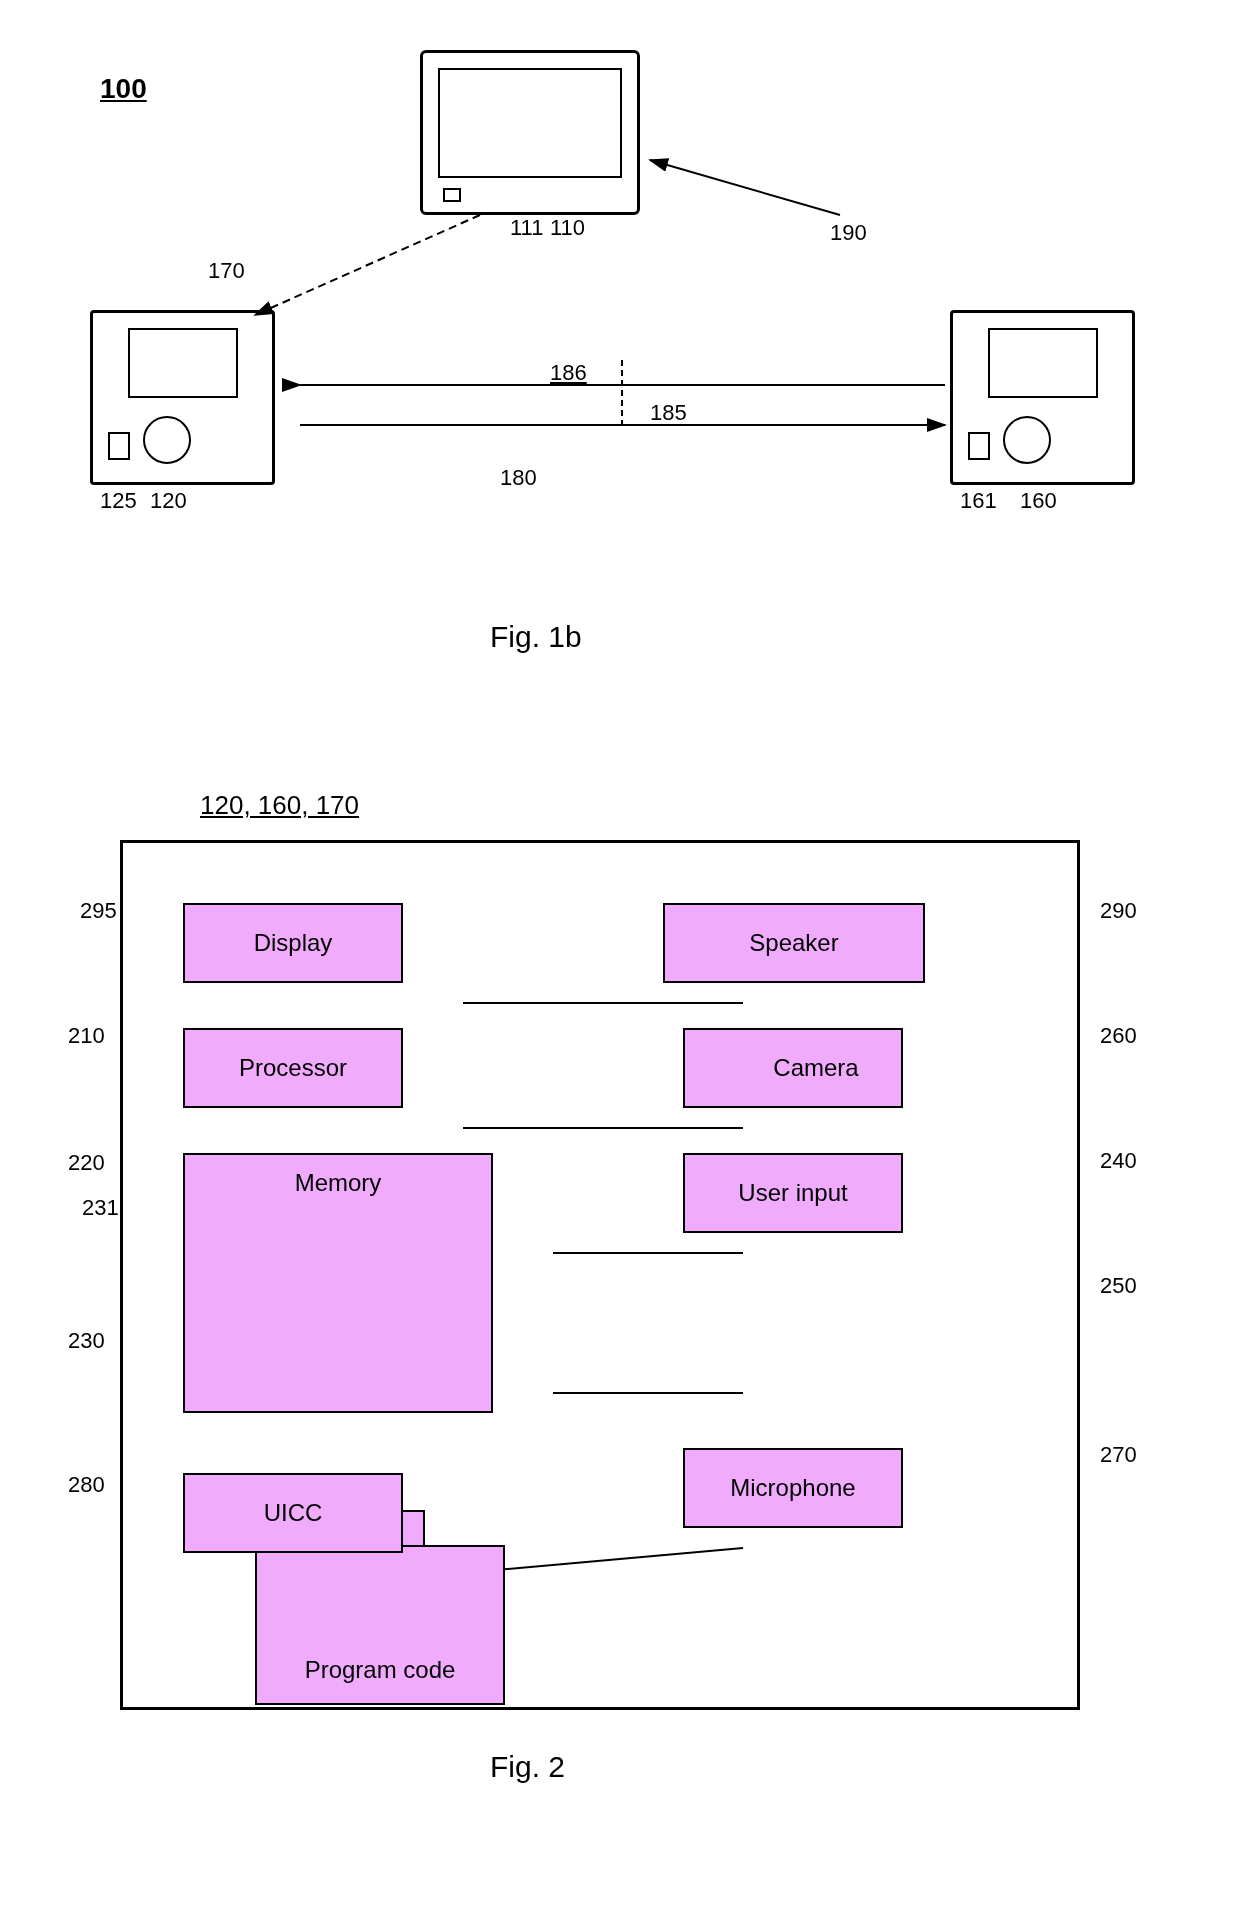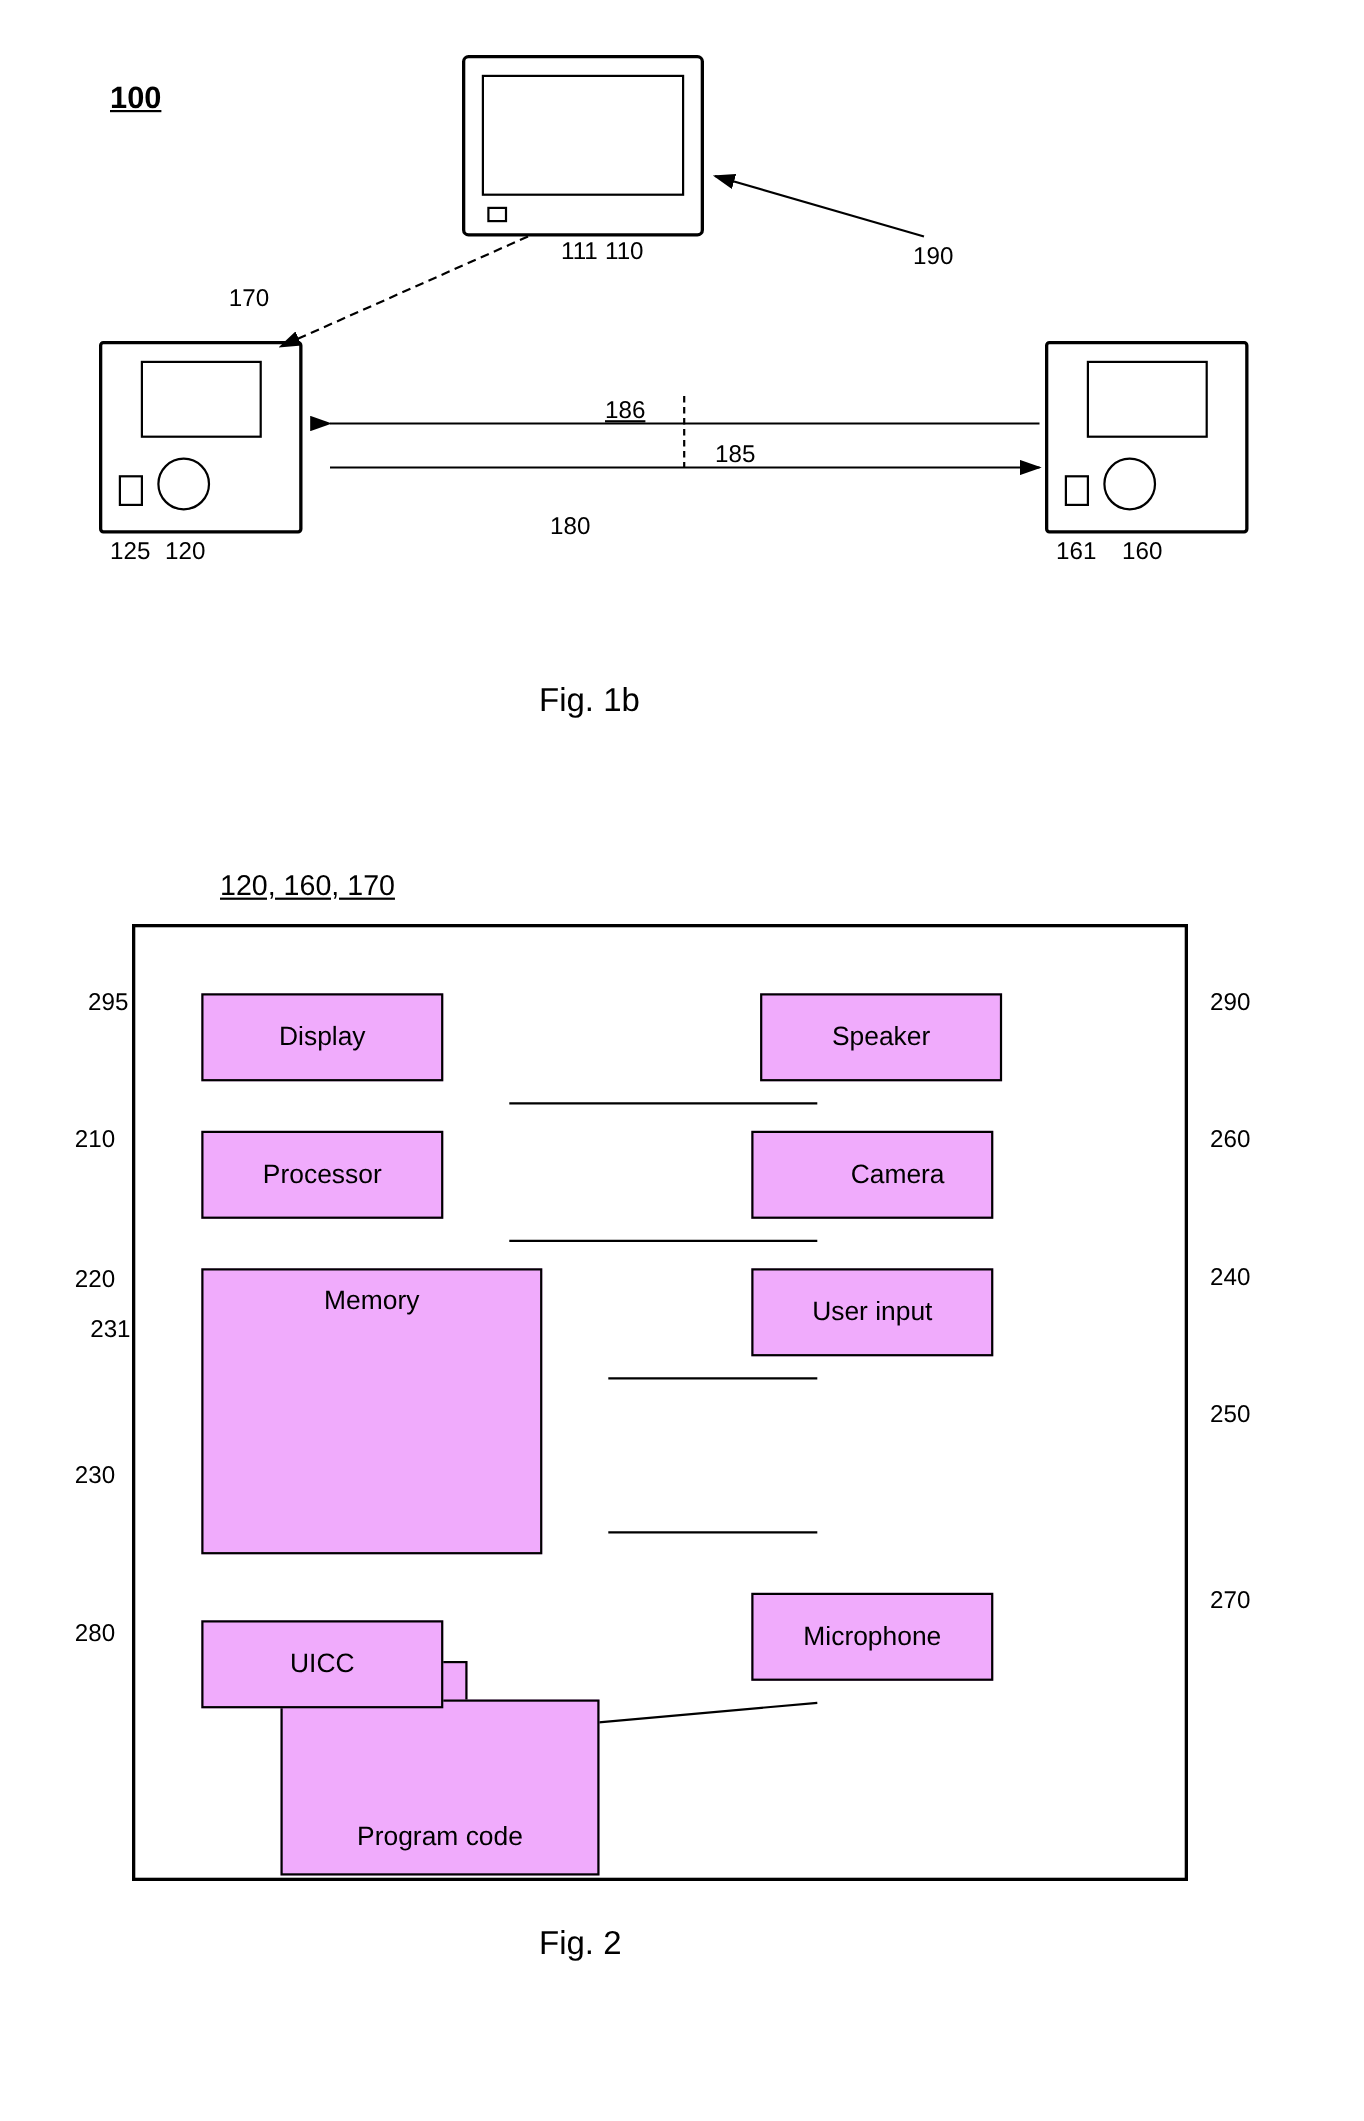--- a/index.html
+++ b/index.html
@@ -298,35 +298,35 @@
     }
     .box-webrtc {
       top: 355px;
       left: 80px;
       width: 160px;
       height: 70px;
     }
     .box-programcode {
       top: 390px;
       left: 70px;
-      width: 290px;
+      width: 250px;
       height: 160px;
     }
     .box-uicc {
       top: 630px;
       left: 60px;
       width: 220px;
       height: 80px;
     }
 
     
     .box-speaker {
       top: 60px;
-      left: 568px;
-      width: 220px;
+      left: 540px;
+      width: 262px;
       height: 80px;
     }
     .box-camera {
       top: 185px;
       left: 560px;
       width: 220px;
       height: 80px;
       padding-left: 46px;
     }
     .box-userinput {

